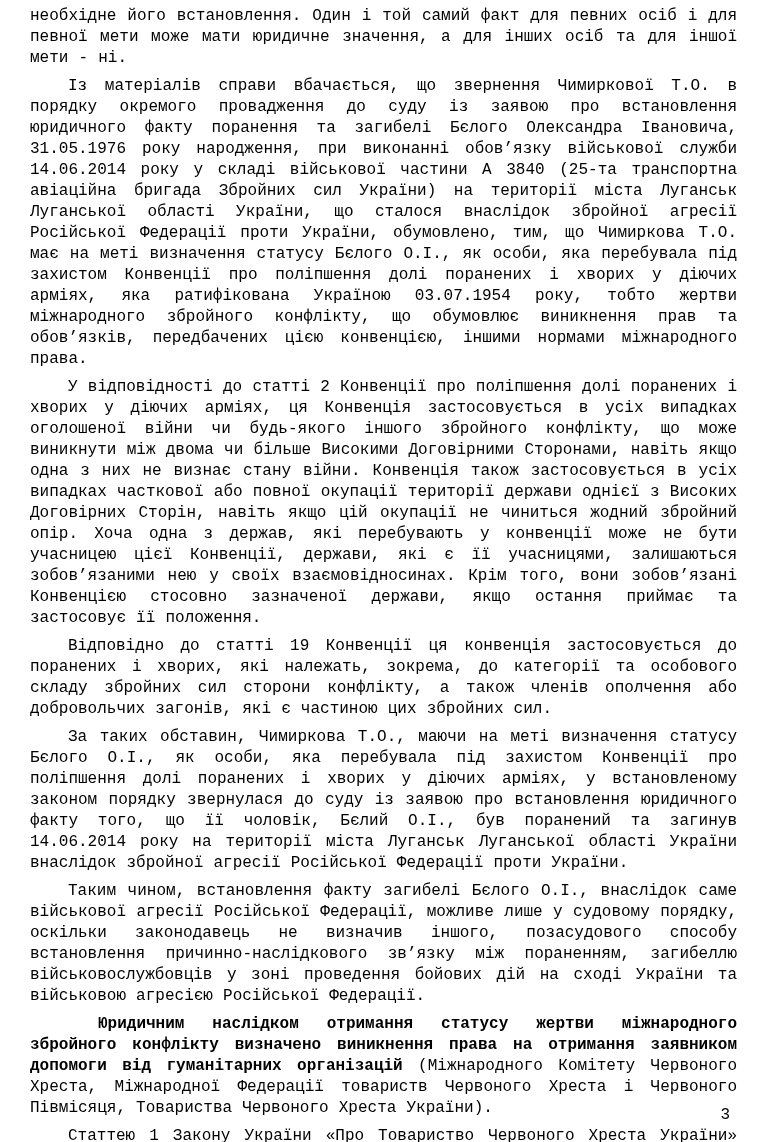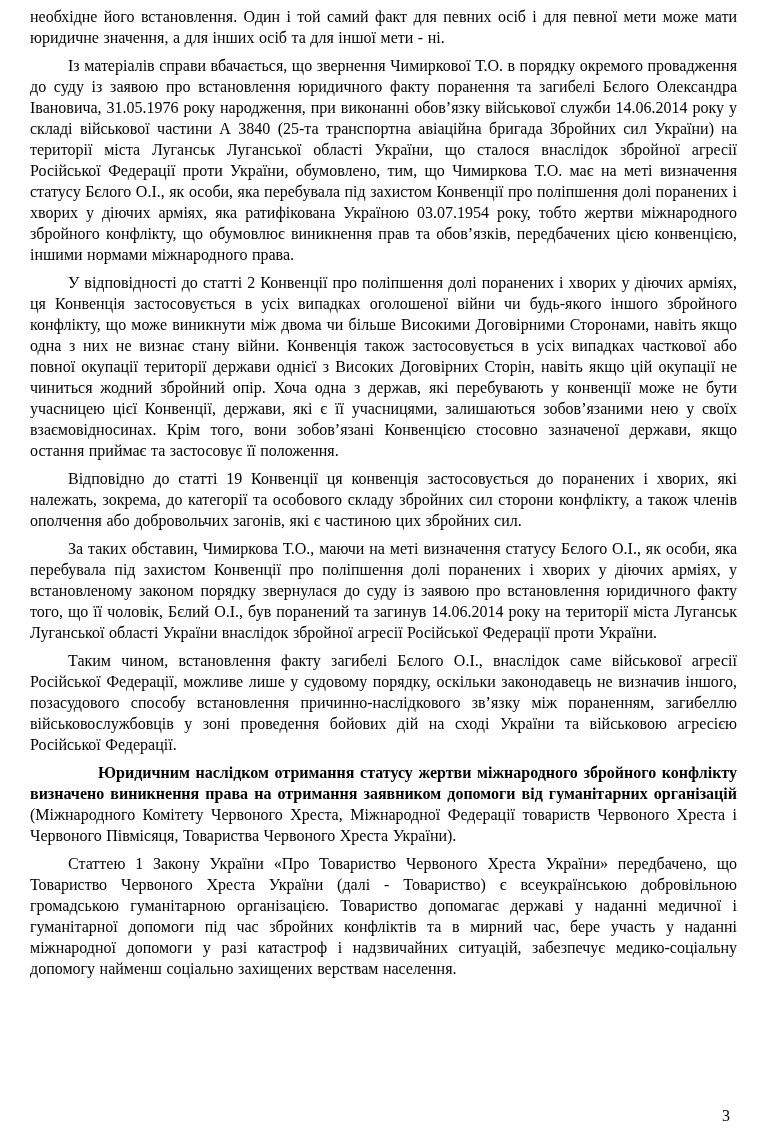--- a/index.html
+++ b/index.html
@@ -7,21 +7,21 @@
     padding: 0;
     background: #ffffff;
   }
   .page {
     position: relative;
     width: 768px;
     height: 1142px;
     box-sizing: border-box;
     background: #ffffff;
     padding: 6px 31px 0 30px;
-    font-family: Liberation Serif, serif;
+    font-family: Liberation Mono, monospace;
     font-size: 16px;
     line-height: 21px;
     color: #000000;
     overflow: hidden;
   }
   .para {
     margin: 0 0 7px 0;
     text-align: justify;
     text-indent: 38px;
     word-spacing: 0.5px;

